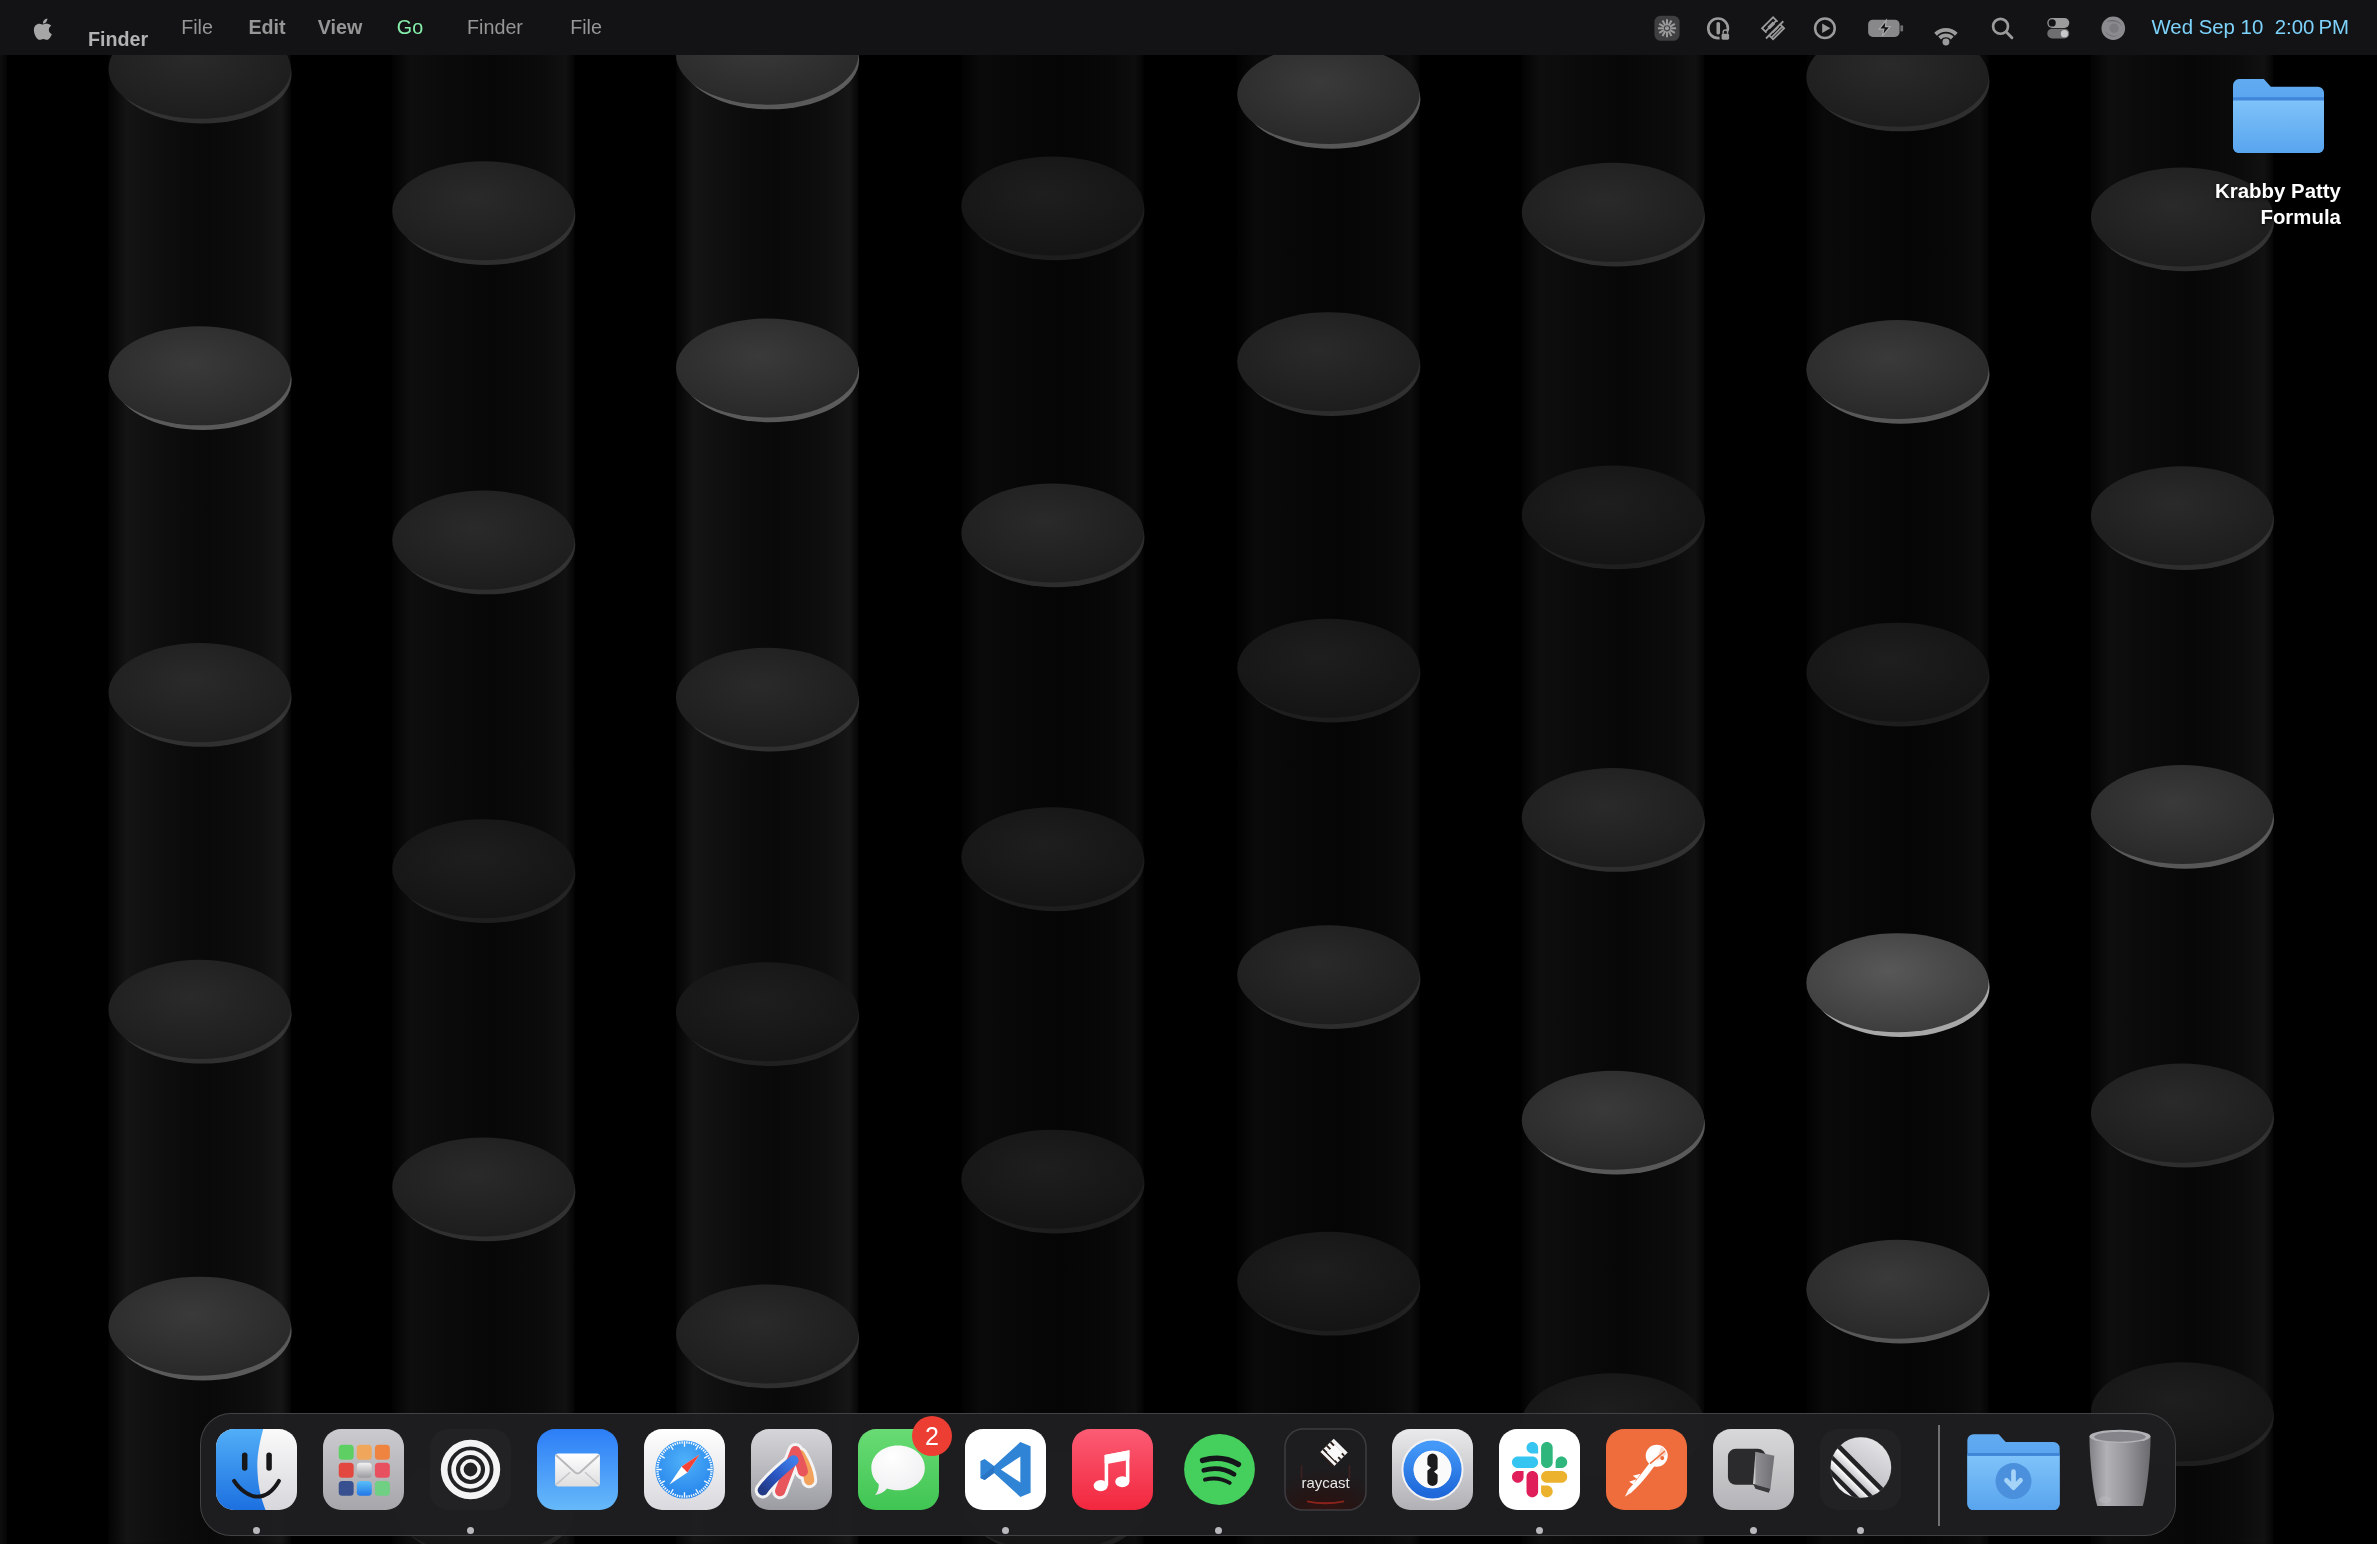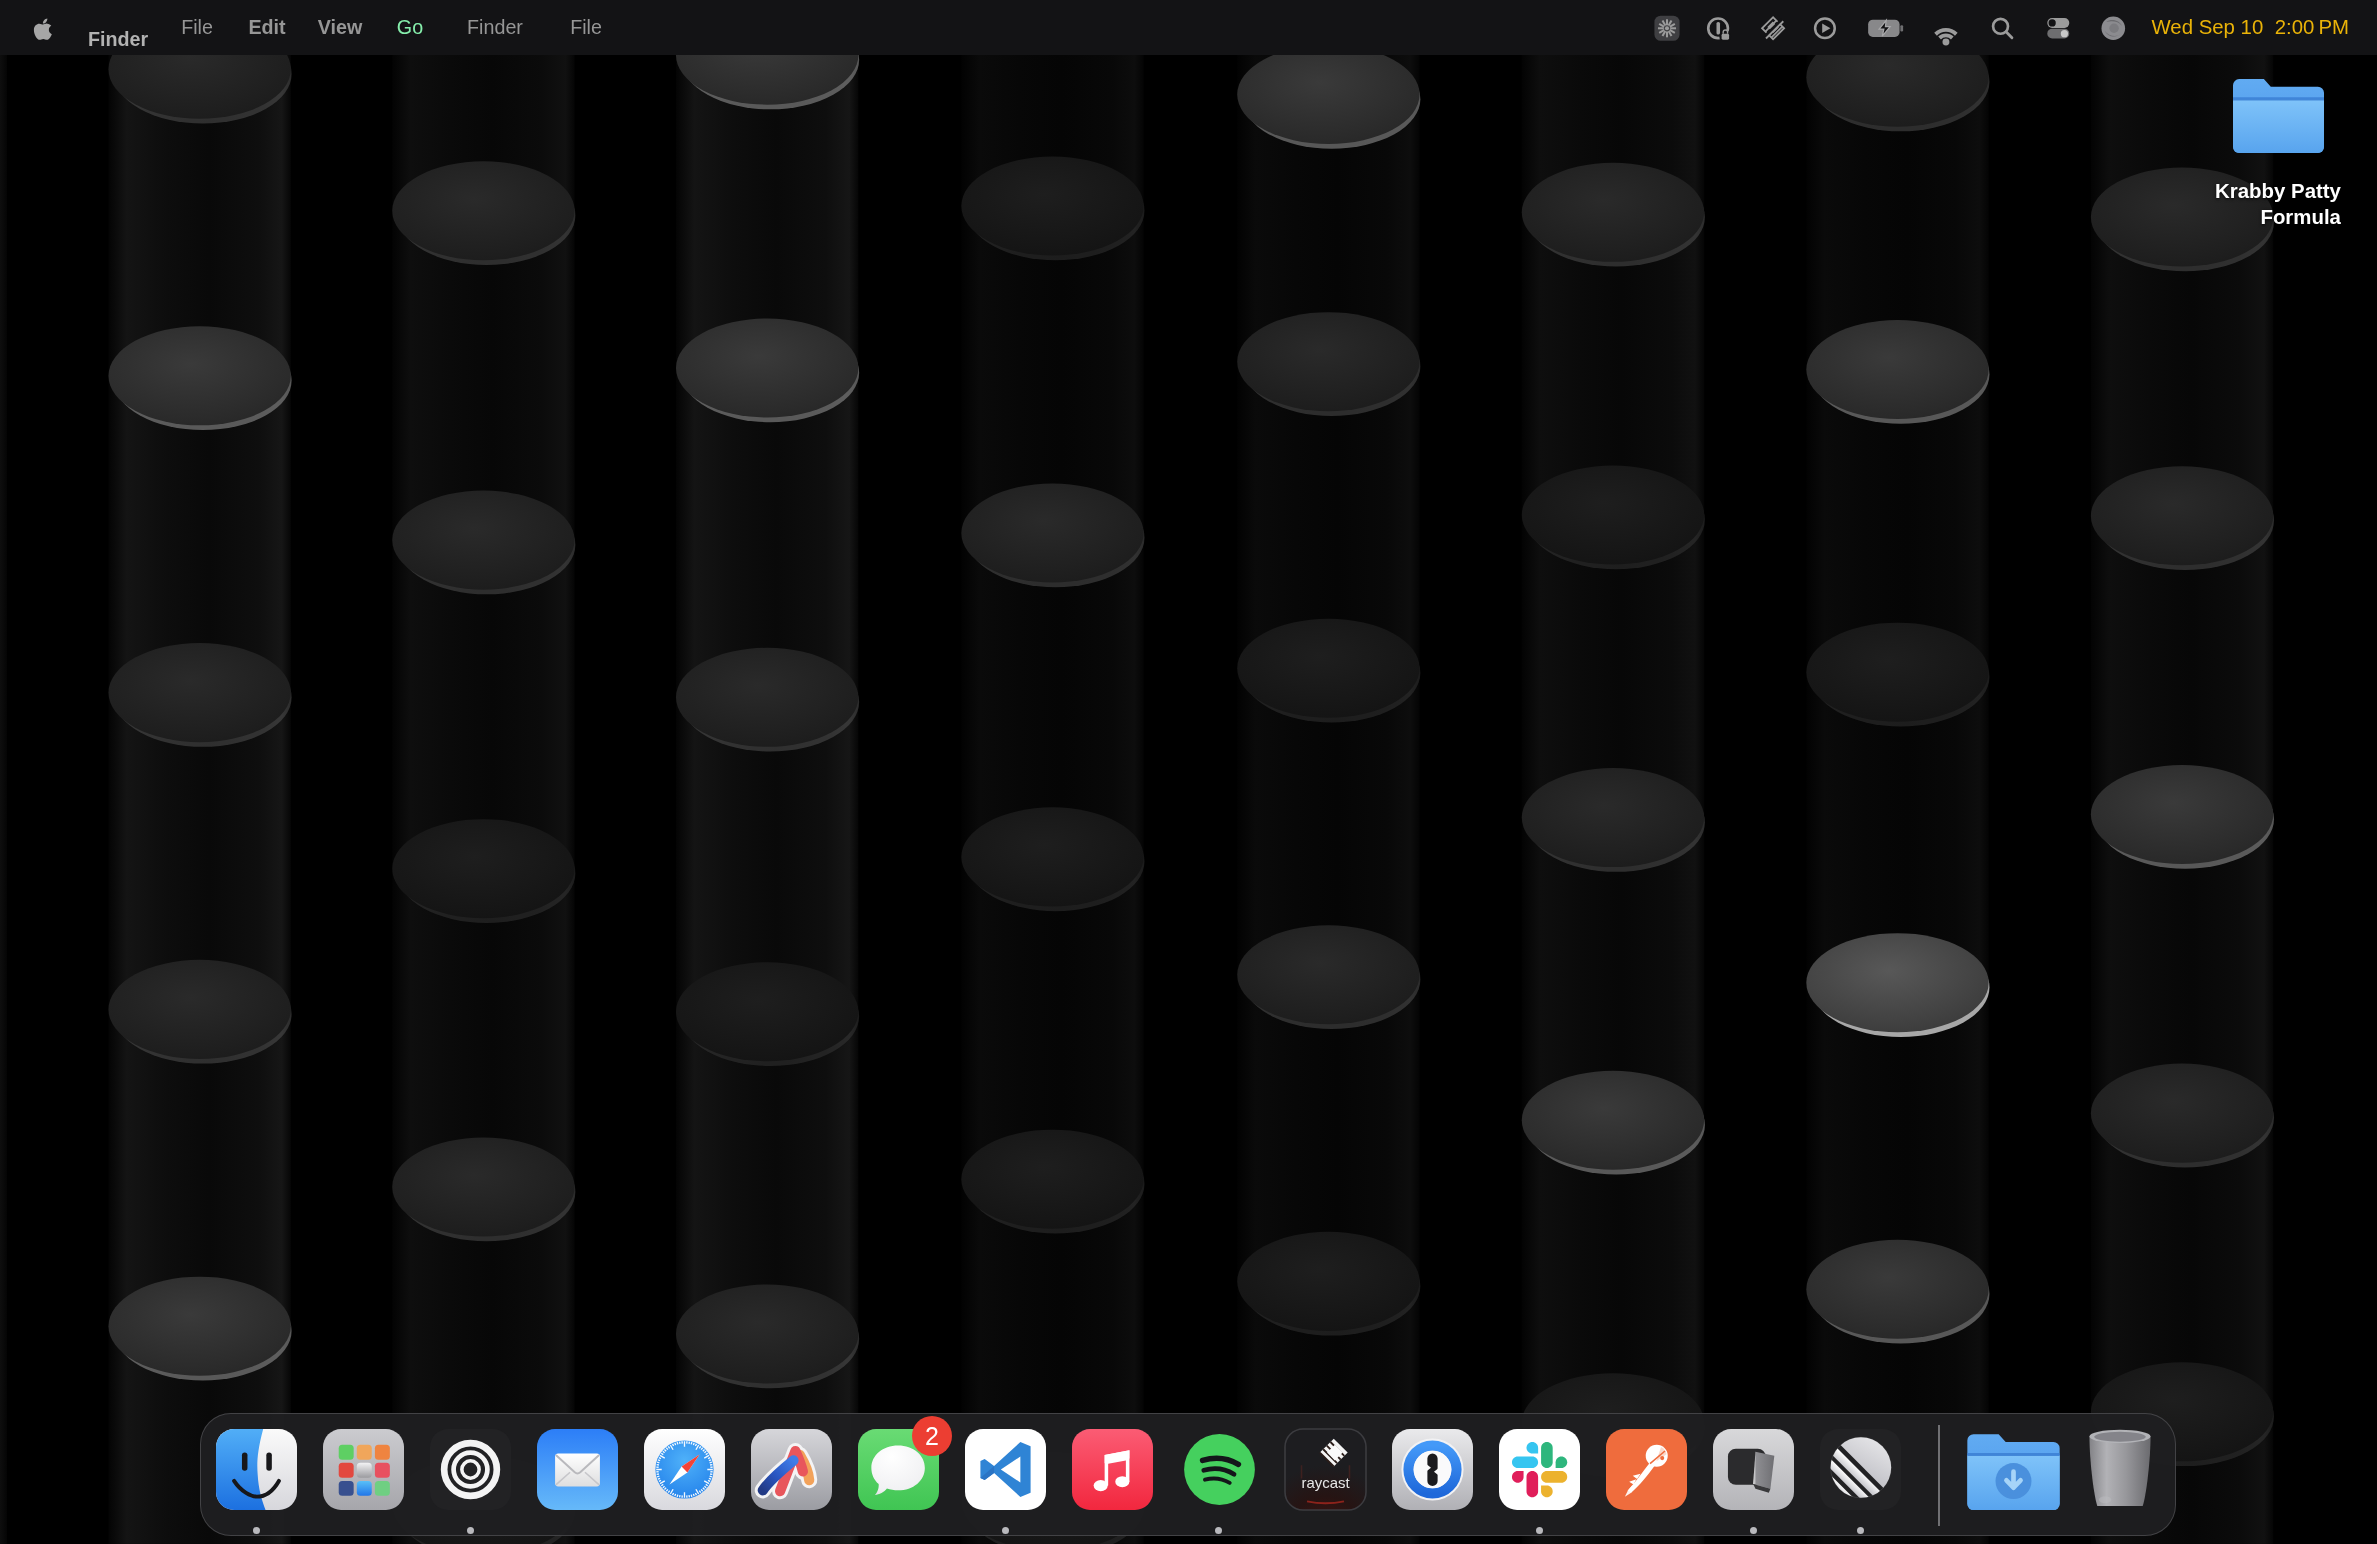--- a/index.html
+++ b/index.html
@@ -218,21 +218,21 @@
           <circle cx="-7.8" cy="-6.8" r="4.6" fill="#131315"></circle>
           <rect x="-14" y="0.5" width="28" height="12.5" rx="6.2" fill="#6e6e70"></rect>
           <circle cx="7.8" cy="6.8" r="4.6" fill="#c9c9c9"></circle>
         </g>
         <g transform="translate(2689,36)">
           <circle cx="0" cy="0" r="15" fill="#8b8b8f"></circle>
           <path d="M-9,-8 C-2,-13 8,-10 11,-3 C7,-9 -2,-10 -9,-8 Z M-11,3 C-6,10 4,12 10,7 C3,13 -7,11 -11,3 Z" fill="#6a6a6e"></path>
           <circle cx="1" cy="0" r="6" fill="#7b7b7f"></circle>
         </g>
       </svg>
-      <div style="position:absolute;right:28px;top:0;height:55px;line-height:55px;font-size:20.4px;color:#eab308;white-space:nowrap">Wed Sep 10&nbsp;&nbsp;2:00 PM</div>
+      <div style="position:absolute;right:28px;top:0;height:55px;line-height:55px;font-size:20.4px;color:#7dd3fc;white-space:nowrap">Wed Sep 10&nbsp;&nbsp;2:00 PM</div>
     </div>
 <div style="position:absolute;left:2233px;top:76px;width:91px;height:77px;z-index:3">
       <svg width="91" height="77" viewBox="0 0 116 98" xmlns="http://www.w3.org/2000/svg" style="position:absolute;left:0;top:0;overflow:visible">
         <defs>
           <linearGradient id="fogk" x1="0" y1="0" x2="0" y2="1">
             <stop offset="0" stop-color="#7fc3f9"></stop>
             <stop offset="1" stop-color="#58a4ee"></stop>
           </linearGradient>
           <linearGradient id="fotk" x1="0" y1="0" x2="0" y2="1">
             <stop offset="0" stop-color="#61abf2"></stop>

